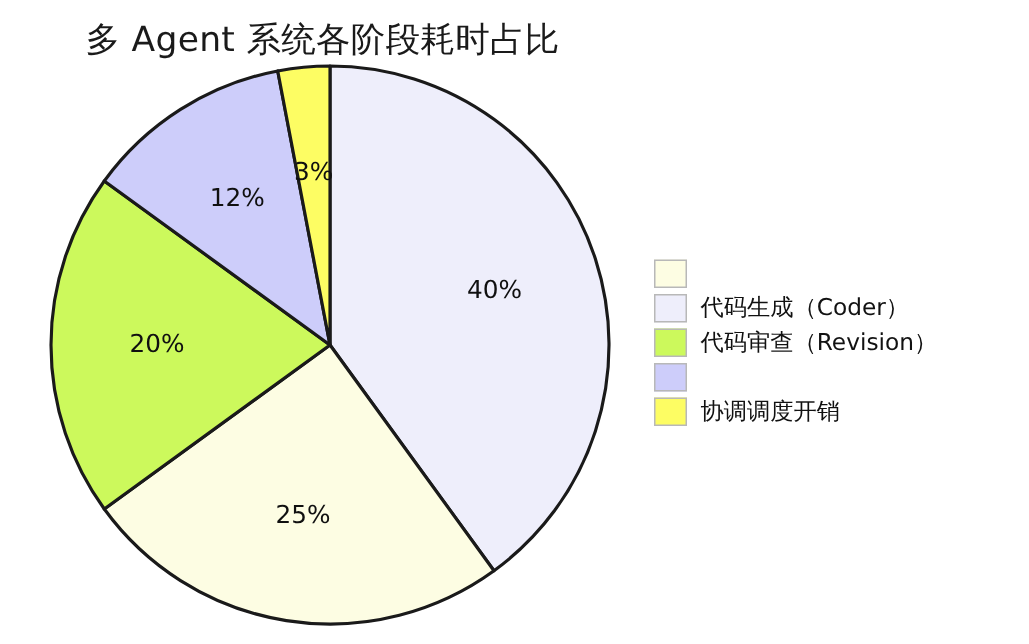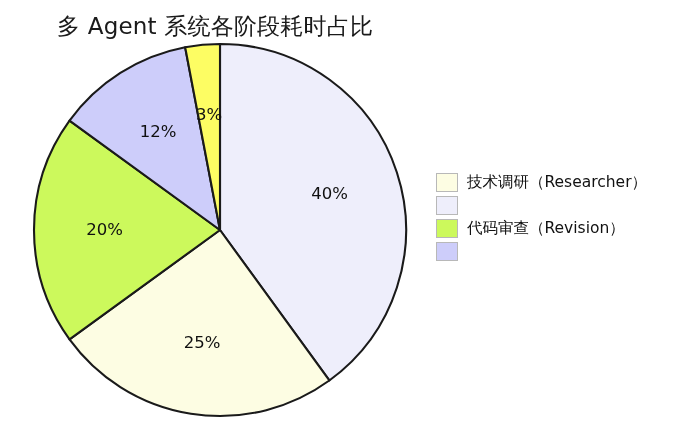--- a/index.html
+++ b/index.html
@@ -94,27 +94,31 @@
         <text x="202.0" y="343.9" class="slice-label">25%</text>
         <text x="104.7" y="230.0" class="slice-label">20%</text>
         <text x="158.2" y="132.6" class="slice-label">12%</text>
         <text x="209.1" y="115.2" class="slice-label">3%</text>
       </g>
   </svg>
 
   <div id="legend">
       <div class="legend-row">
         <span class="legend-swatch" style="background: rgb(253, 253, 227);"></span>
-        <span class="legend-label">技术调研（Researcher）</span>
       </div>
       <div class="legend-row">
         <span class="legend-swatch" style="background: rgb(238, 238, 251);"></span>
+        <span class="legend-label">代码生成（Coder）</span>
       </div>
       <div class="legend-row">
         <span class="legend-swatch" style="background: rgb(204, 249, 92);"></span>
         <span class="legend-label">代码审查（Revision）</span>
       </div>
       <div class="legend-row">
         <span class="legend-swatch" style="background: rgb(205, 205, 250);"></span>
       </div>
+      <div class="legend-row">
+        <span class="legend-swatch" style="background: rgb(253, 253, 99);"></span>
+        <span class="legend-label">协调调度开销</span>
+      </div>
     </div>
 
 </div>
 
 </body></html>

